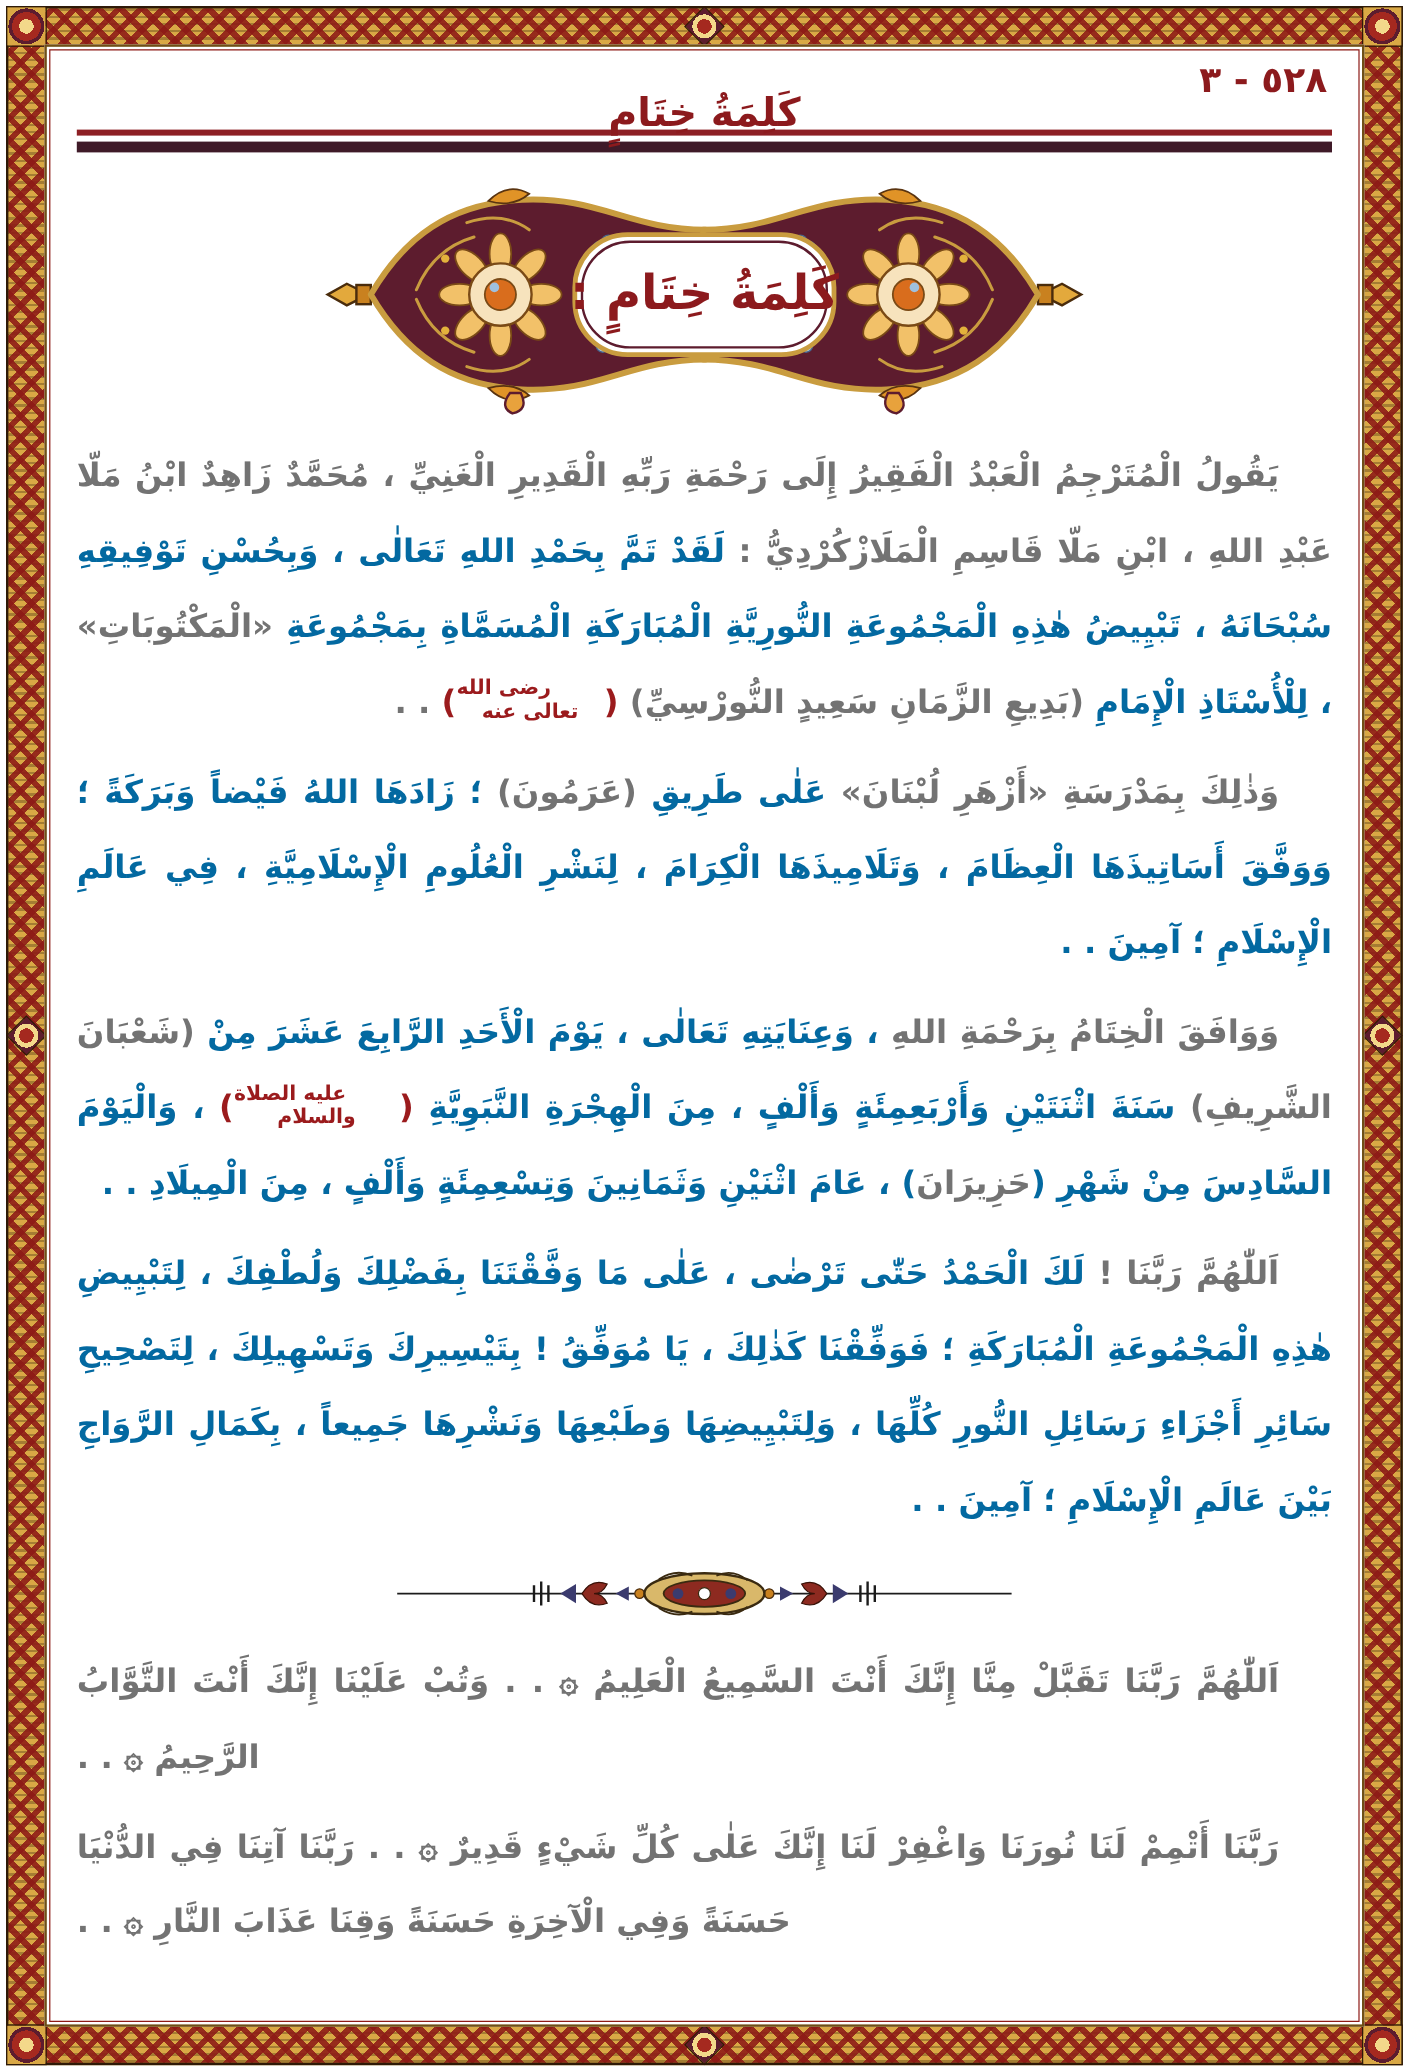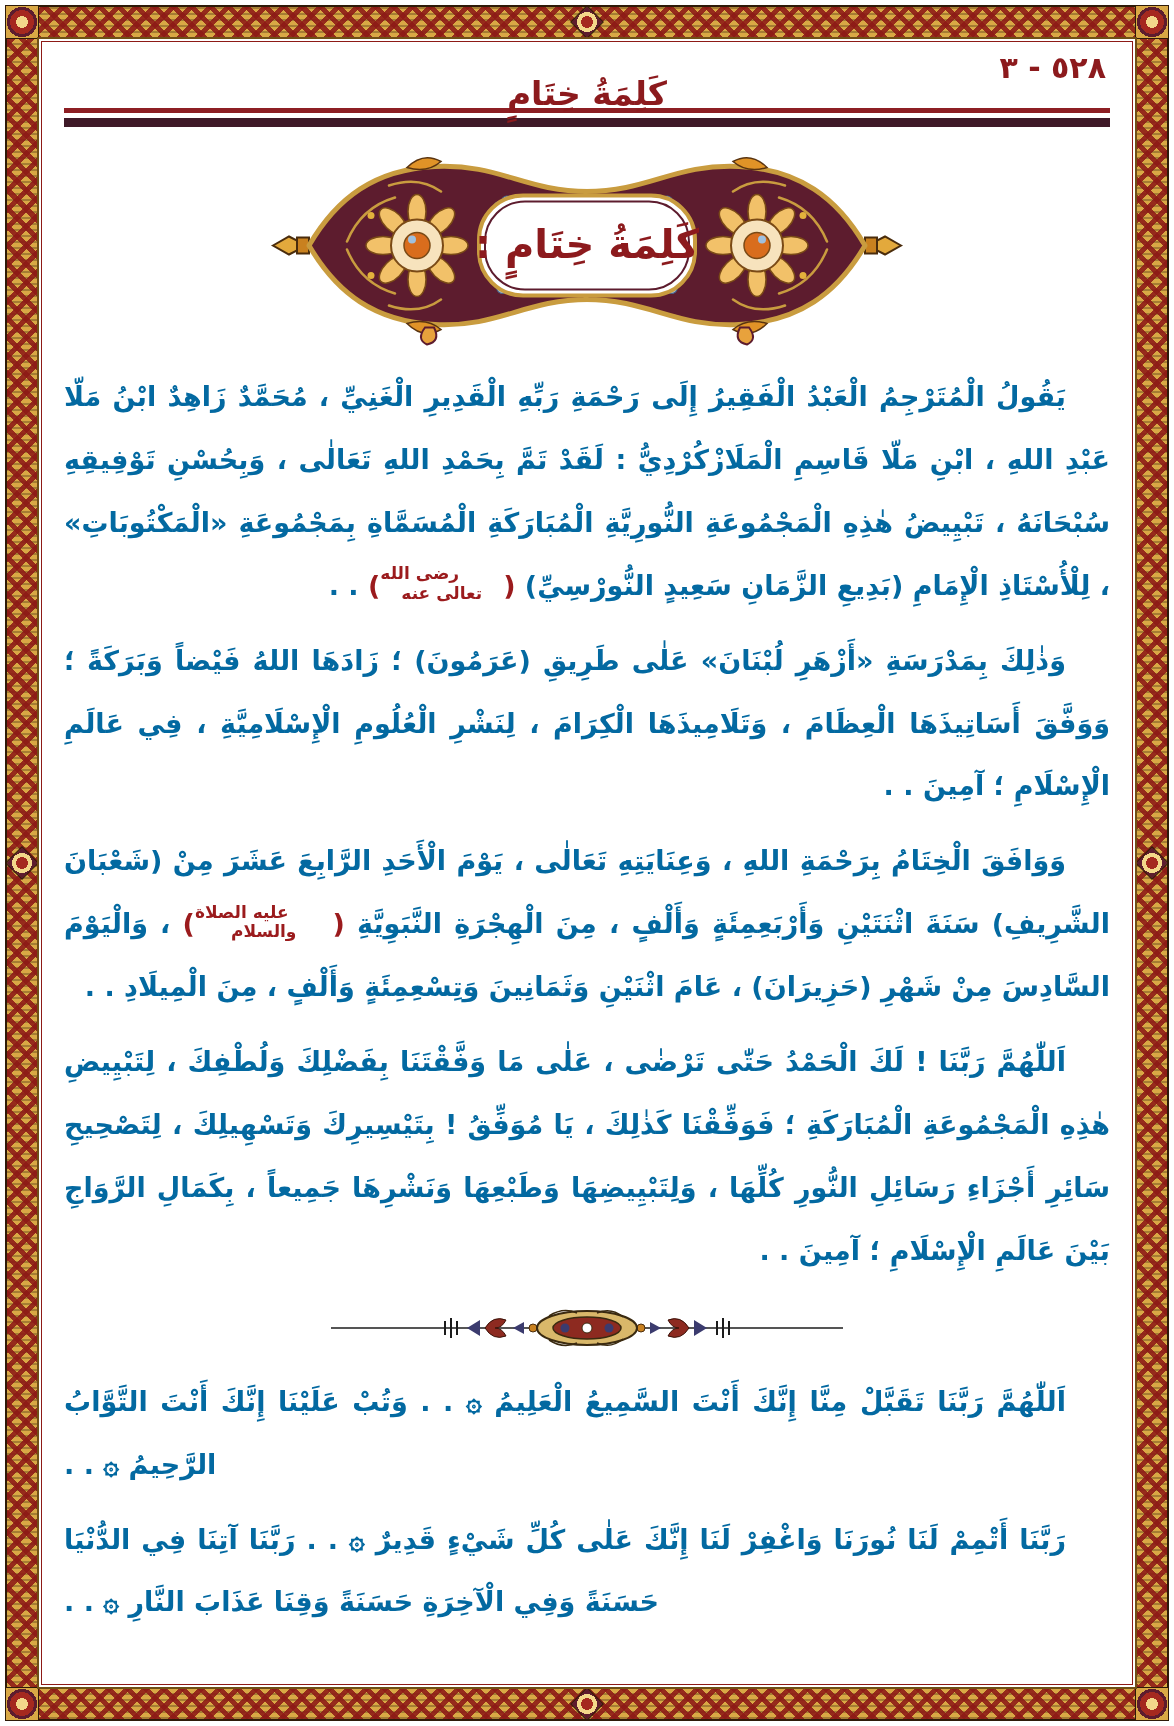--- a/index.html
+++ b/index.html
@@ -65,21 +65,21 @@
   .headpiece-title {
     position:absolute; left:50%; top:50%; transform:translate(-50%,-54%);
     font-size:40px; font-weight:bold; color:#8c1a1d; white-space:nowrap;
   }
 
   .paragraphs {
     margin-top:18px; font-size:27px; font-weight:bold; line-height:2.33;
     color:#151515; text-align:justify;
   }
   p.para { margin:0 0 12px; text-indent:44px; }
-  .seg-red { color:#0369a1; }
+  .seg-red { color:#737373; }
   .seg-black { color:#0369a1; }
   .roundel-wrap { color:#9b1b1d; white-space:nowrap; }
   .roundel {
     display:inline-block; vertical-align:-4px; font-size:17px; font-weight:bold;
     line-height:1.15; text-align:center; white-space:pre-line;
   }
 
   .divider { width:520px; height:46px; margin:22px auto 20px; }
   .divider svg { display:block; width:100%; height:100%; }
 </style>

